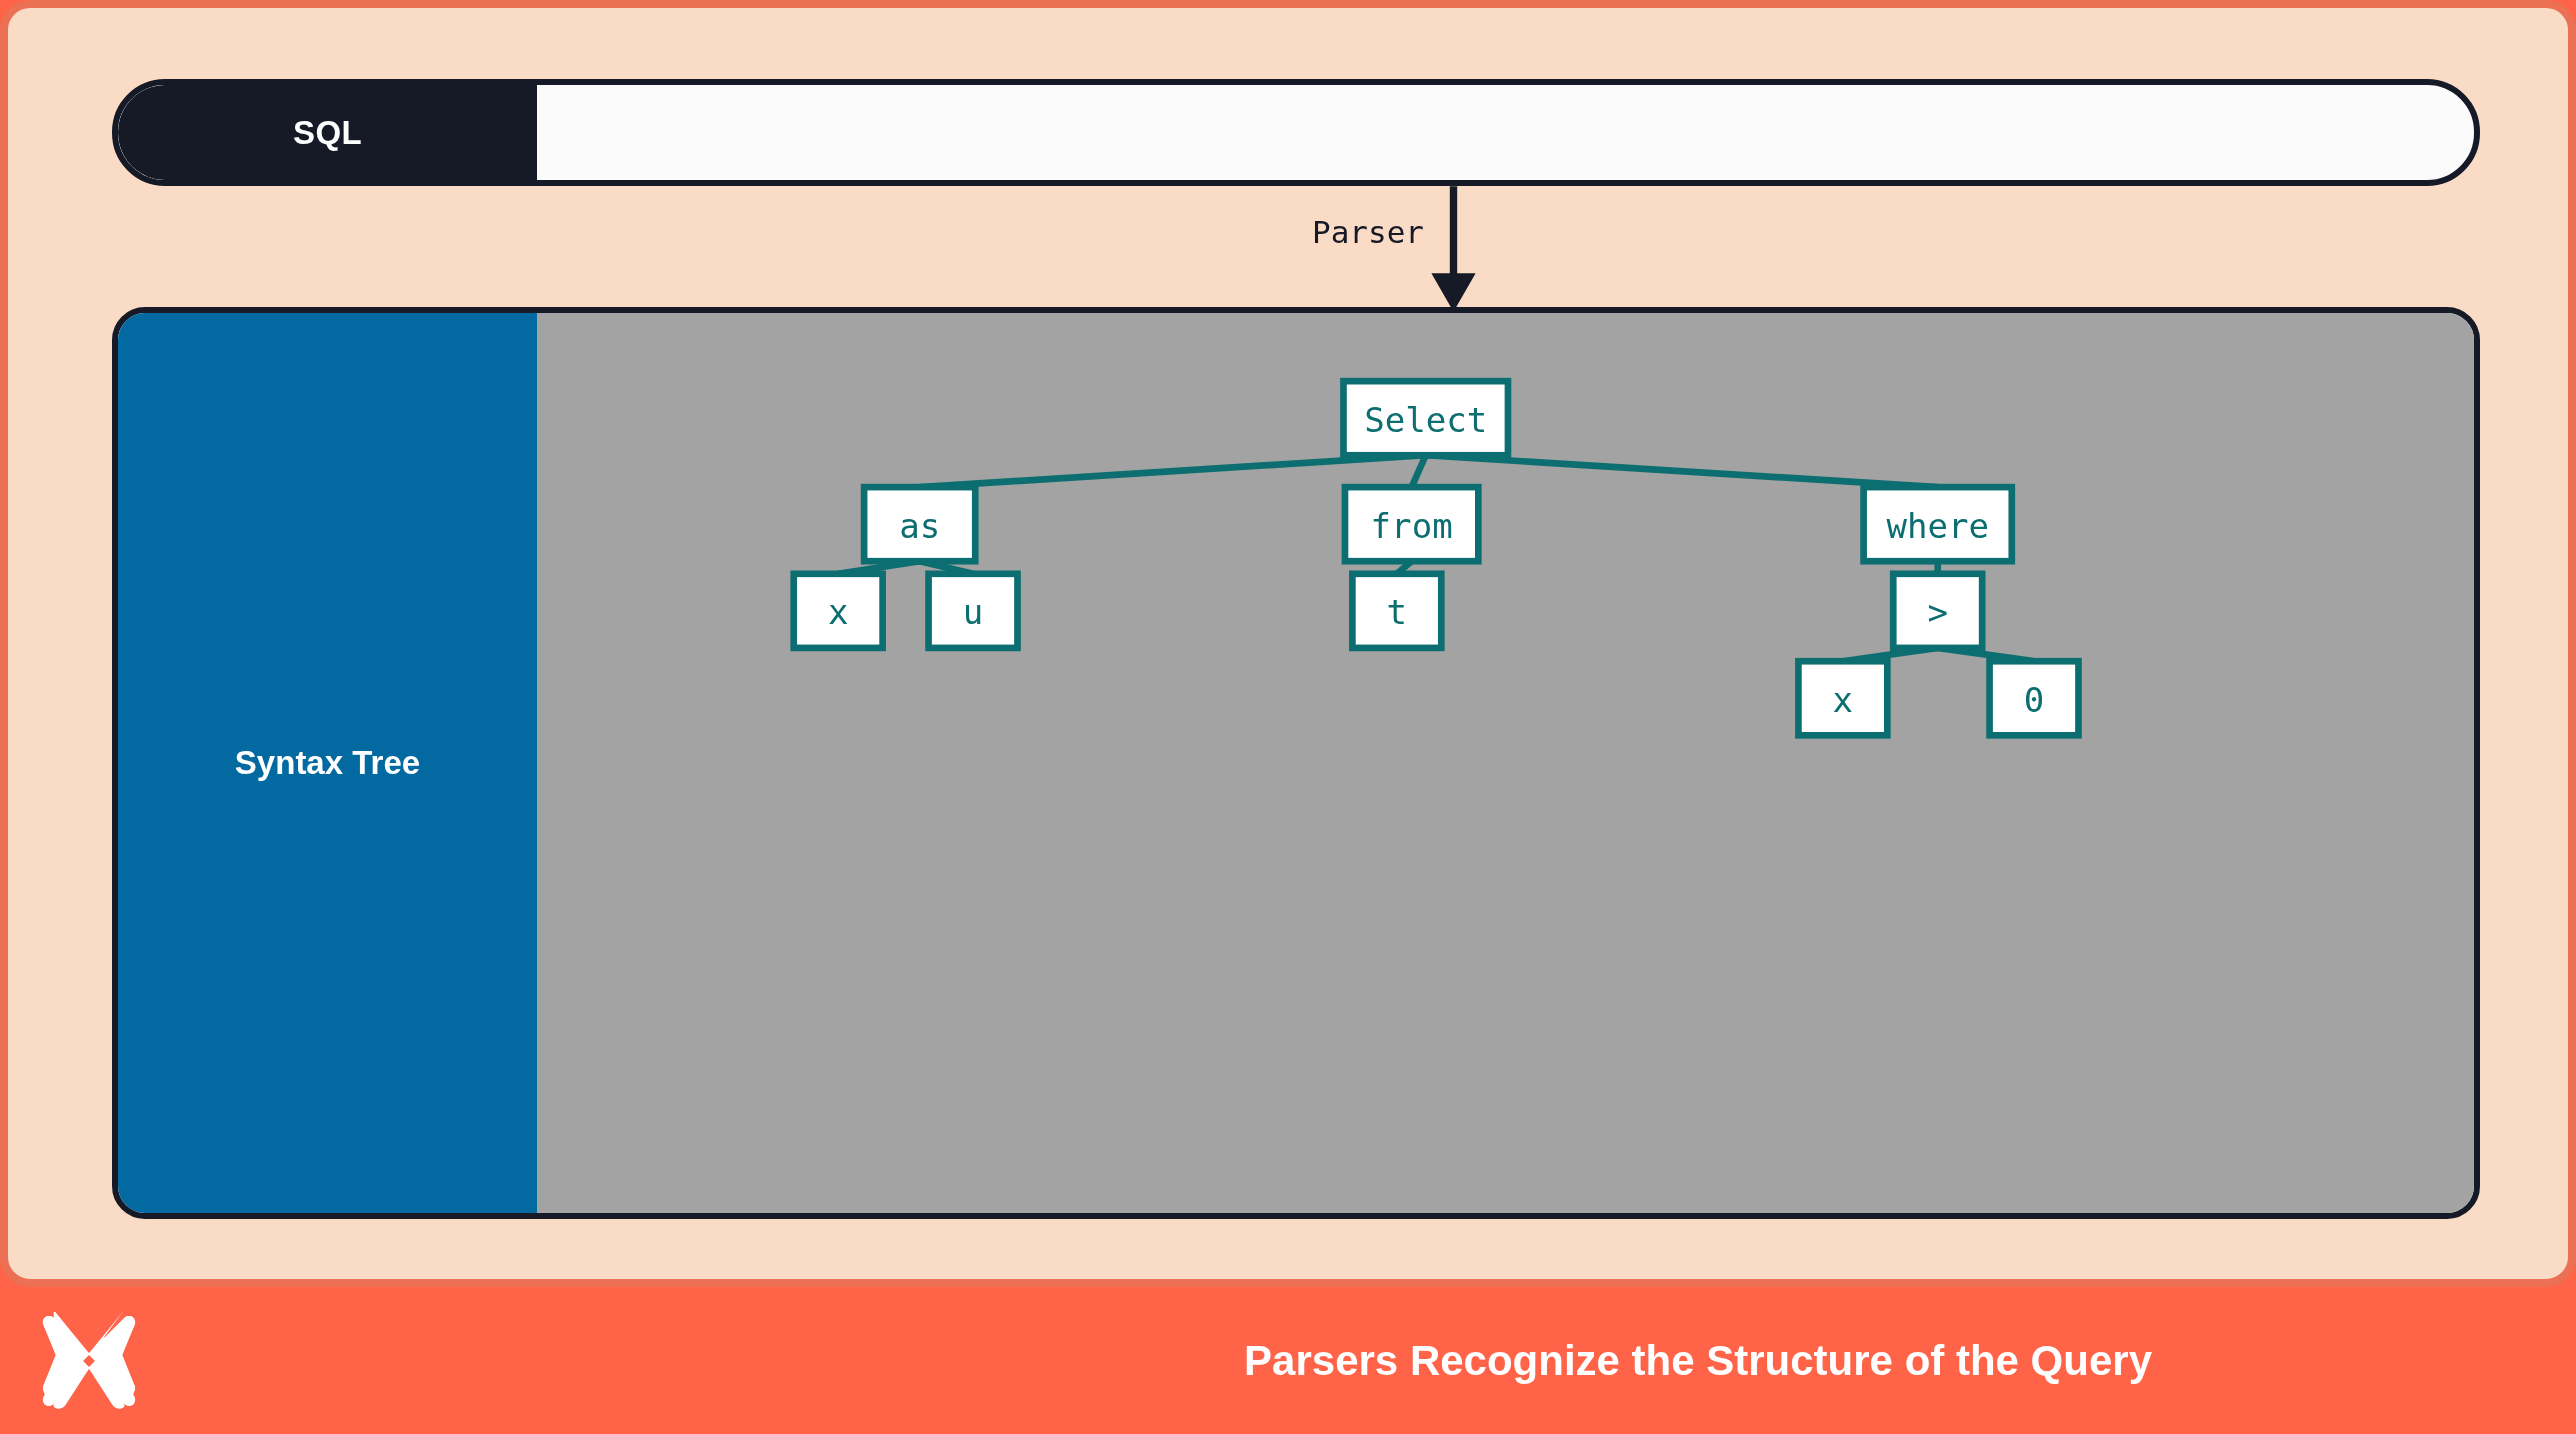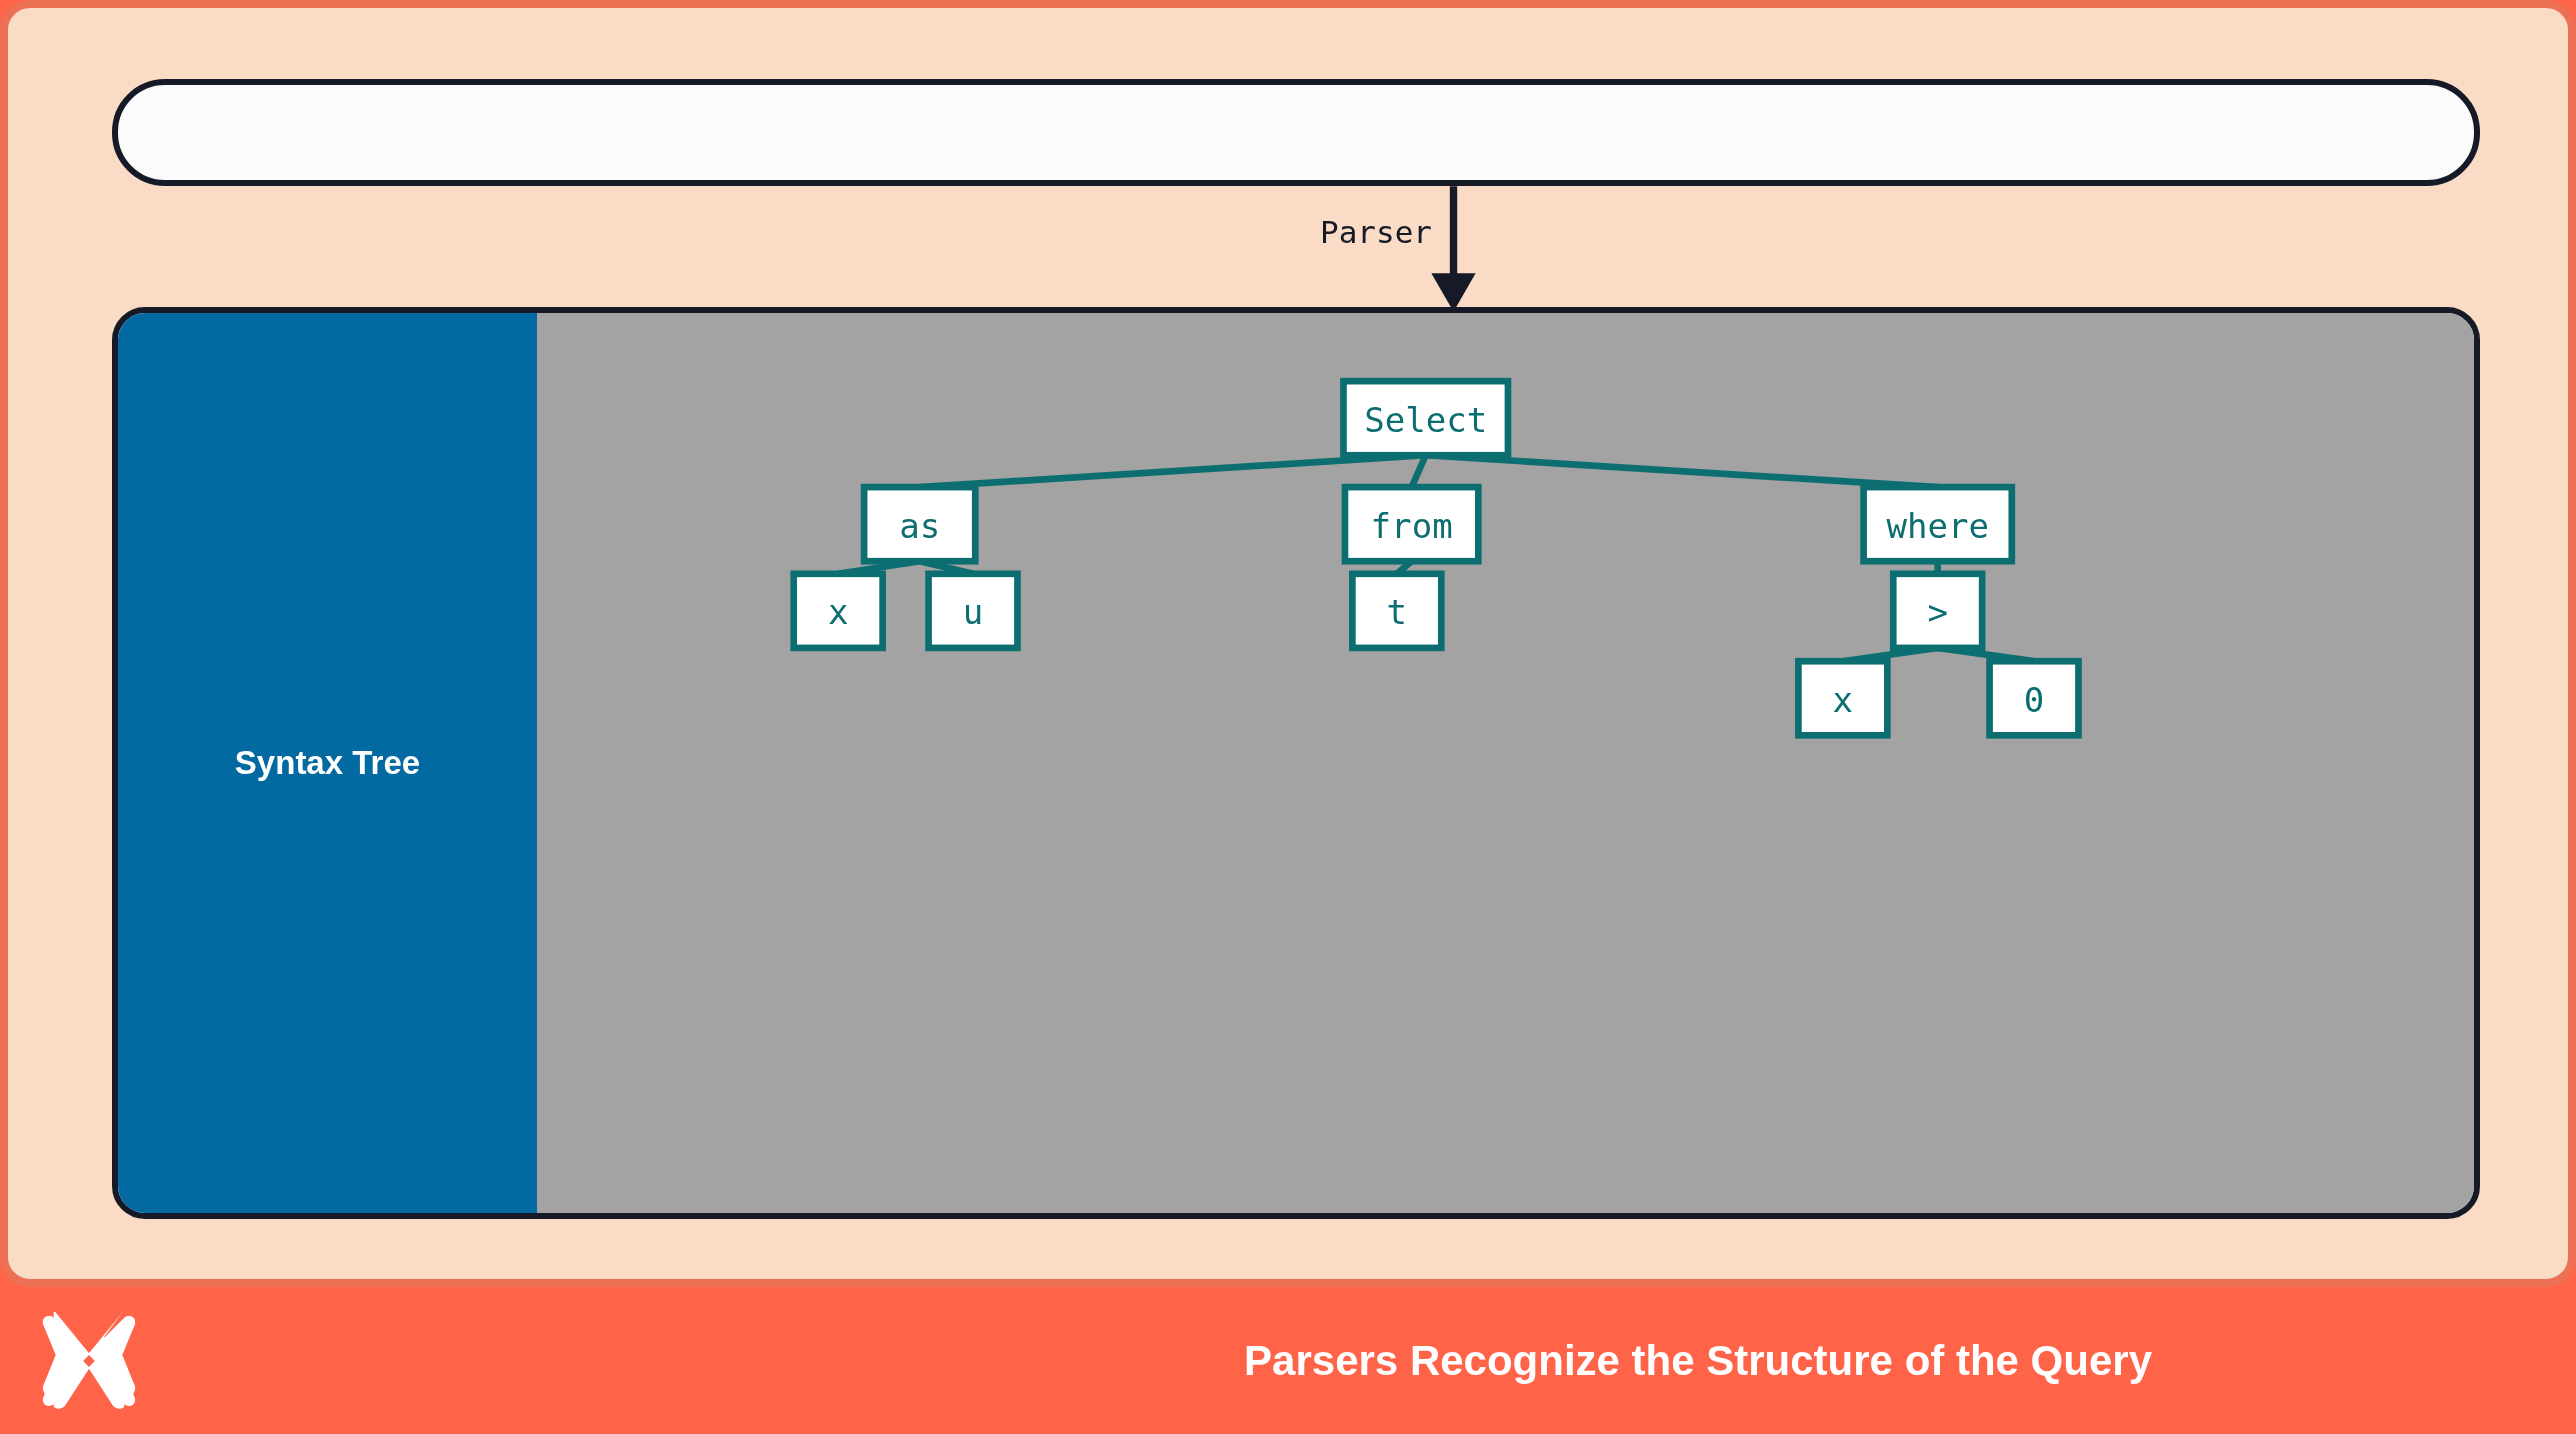--- a/index.html
+++ b/index.html
@@ -81,21 +81,21 @@
   
   .arrow-wrap {
     position: absolute;
     left: 1260px;
     top: 178px;
     width: 296px;
     height: 126px;
   }
   .arrow-label {
     position: absolute;
-    left: 8px;
+    left: 0px;
     top: 28px;
     width: 156px;
     text-align: right;
     color: #151A26;
     font-family: "DejaVu Sans Mono", "Liberation Mono", monospace;
     font-size: 31px;
   }
   .arrow-svg {
     position: absolute;
     left: 156px;
@@ -187,20 +187,23 @@
   }
 </style>
 </head>
 <body>
 
 <div id="canvas">
 
   <div class="outer-card">
 
     <div class="sql-bar">
+      <div class="sql-label-cell">
+        <span class="sql-label-text">SQL</span>
+      </div>
     </div>
 
     <div class="arrow-wrap">
       <span class="arrow-label">Parser</span>
       <svg class="arrow-svg" width="59" height="126" viewBox="0 0 80 170">
         <line x1="40" y1="0" x2="40" y2="128" stroke="#151A26" stroke-width="10"></line>
         <polygon points="40,170 10,118 70,118" fill="#151A26"></polygon>
       </svg>
     </div>
 

